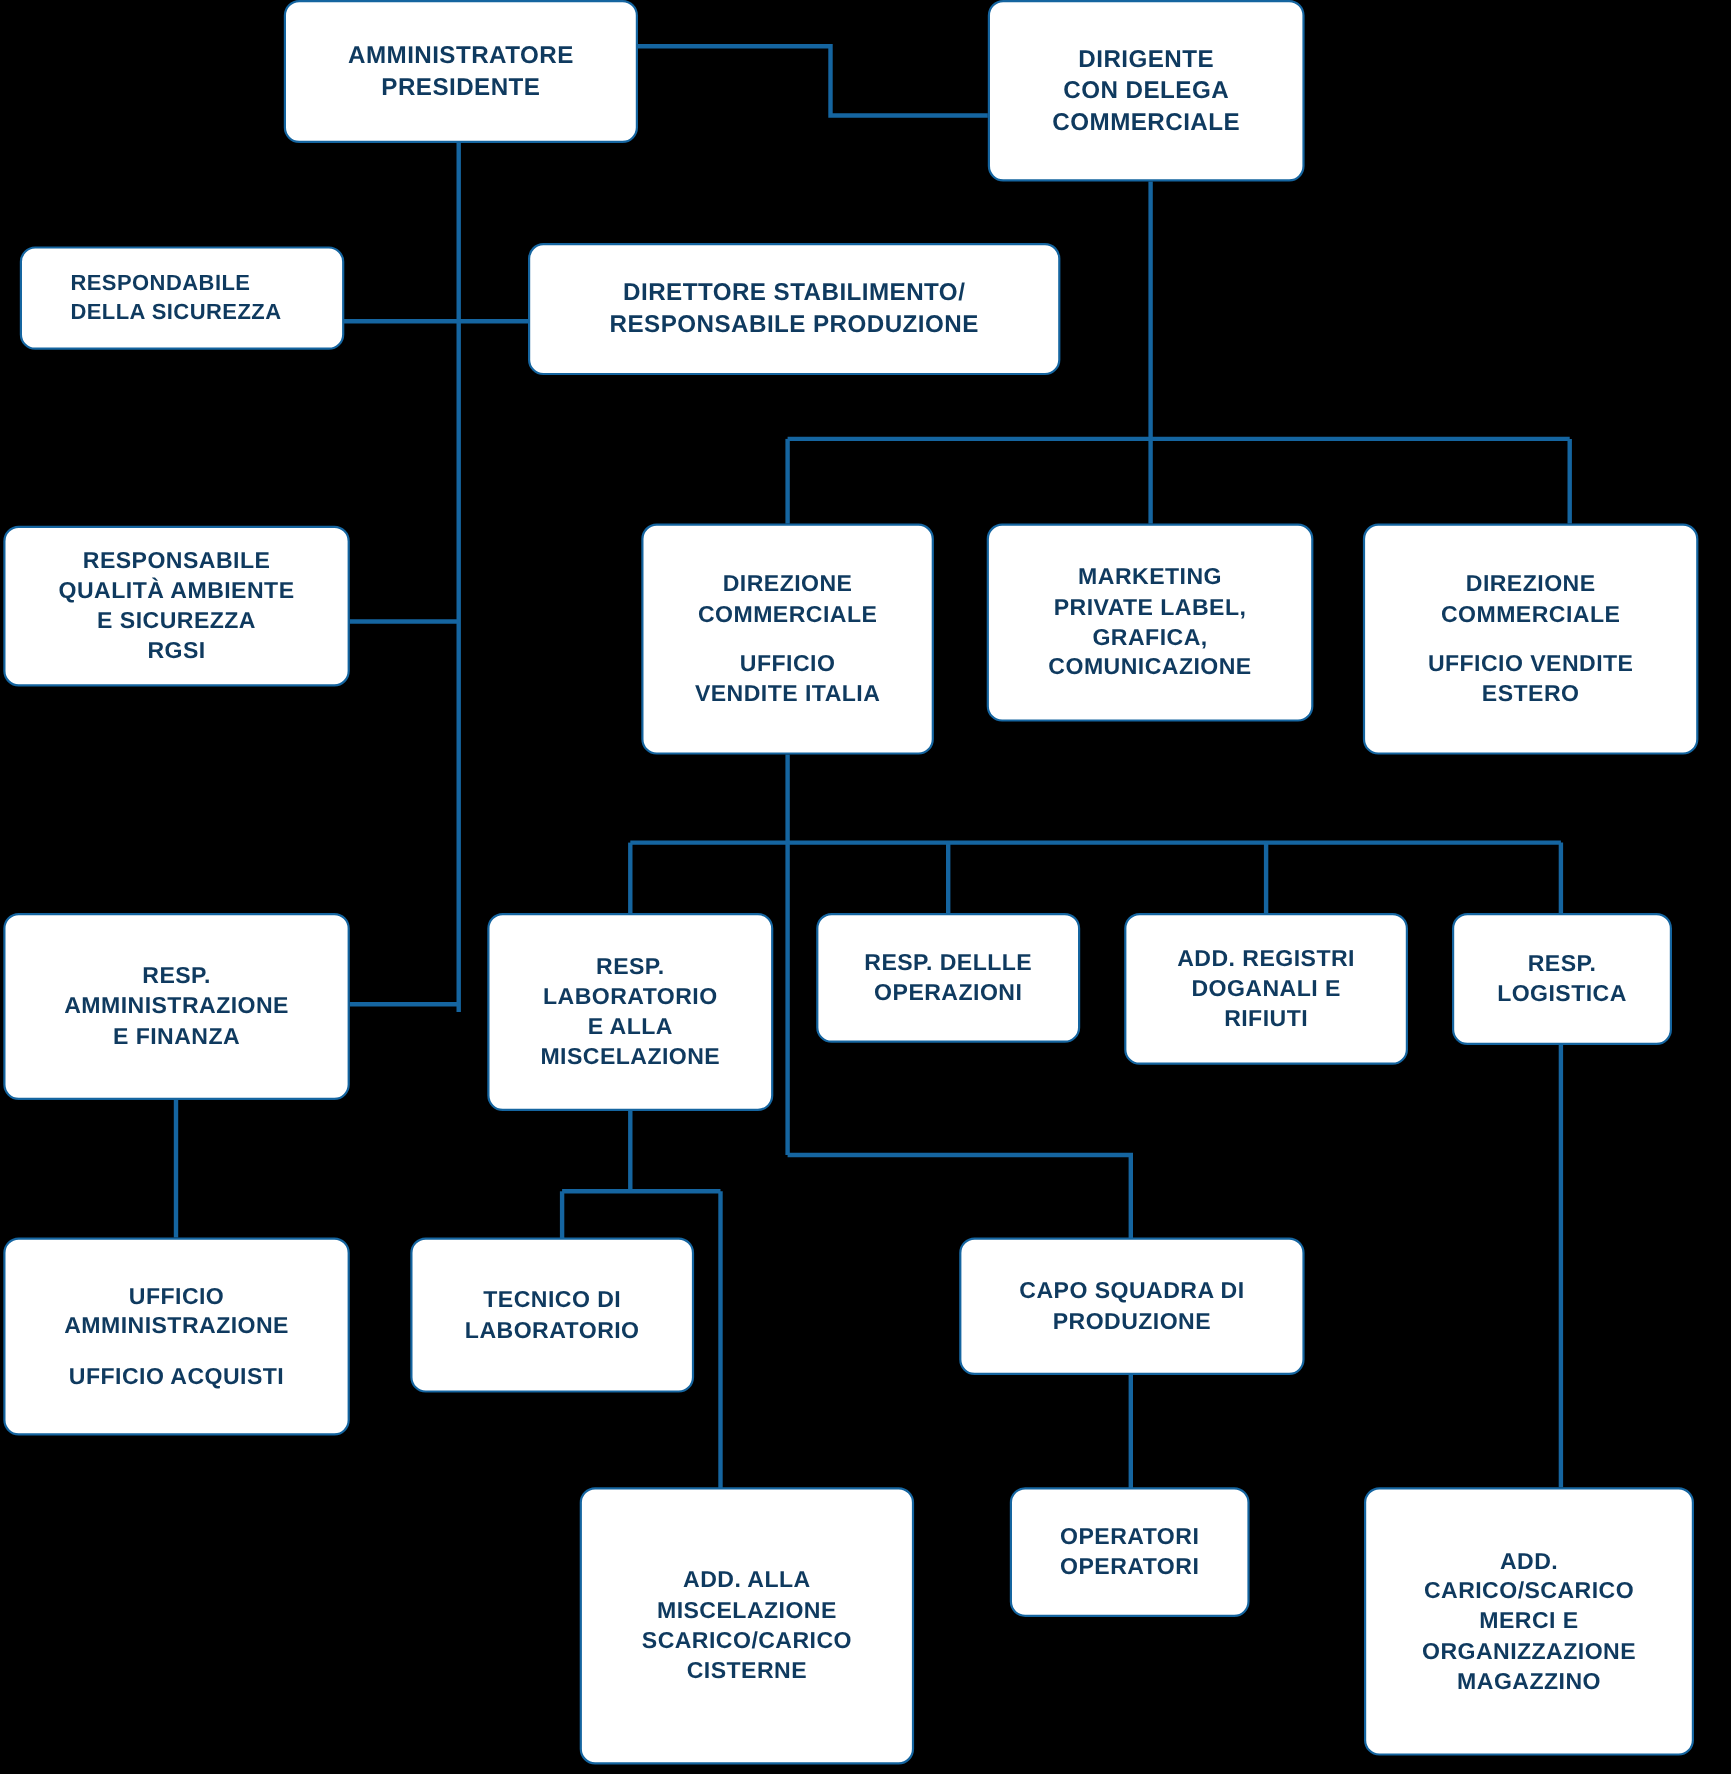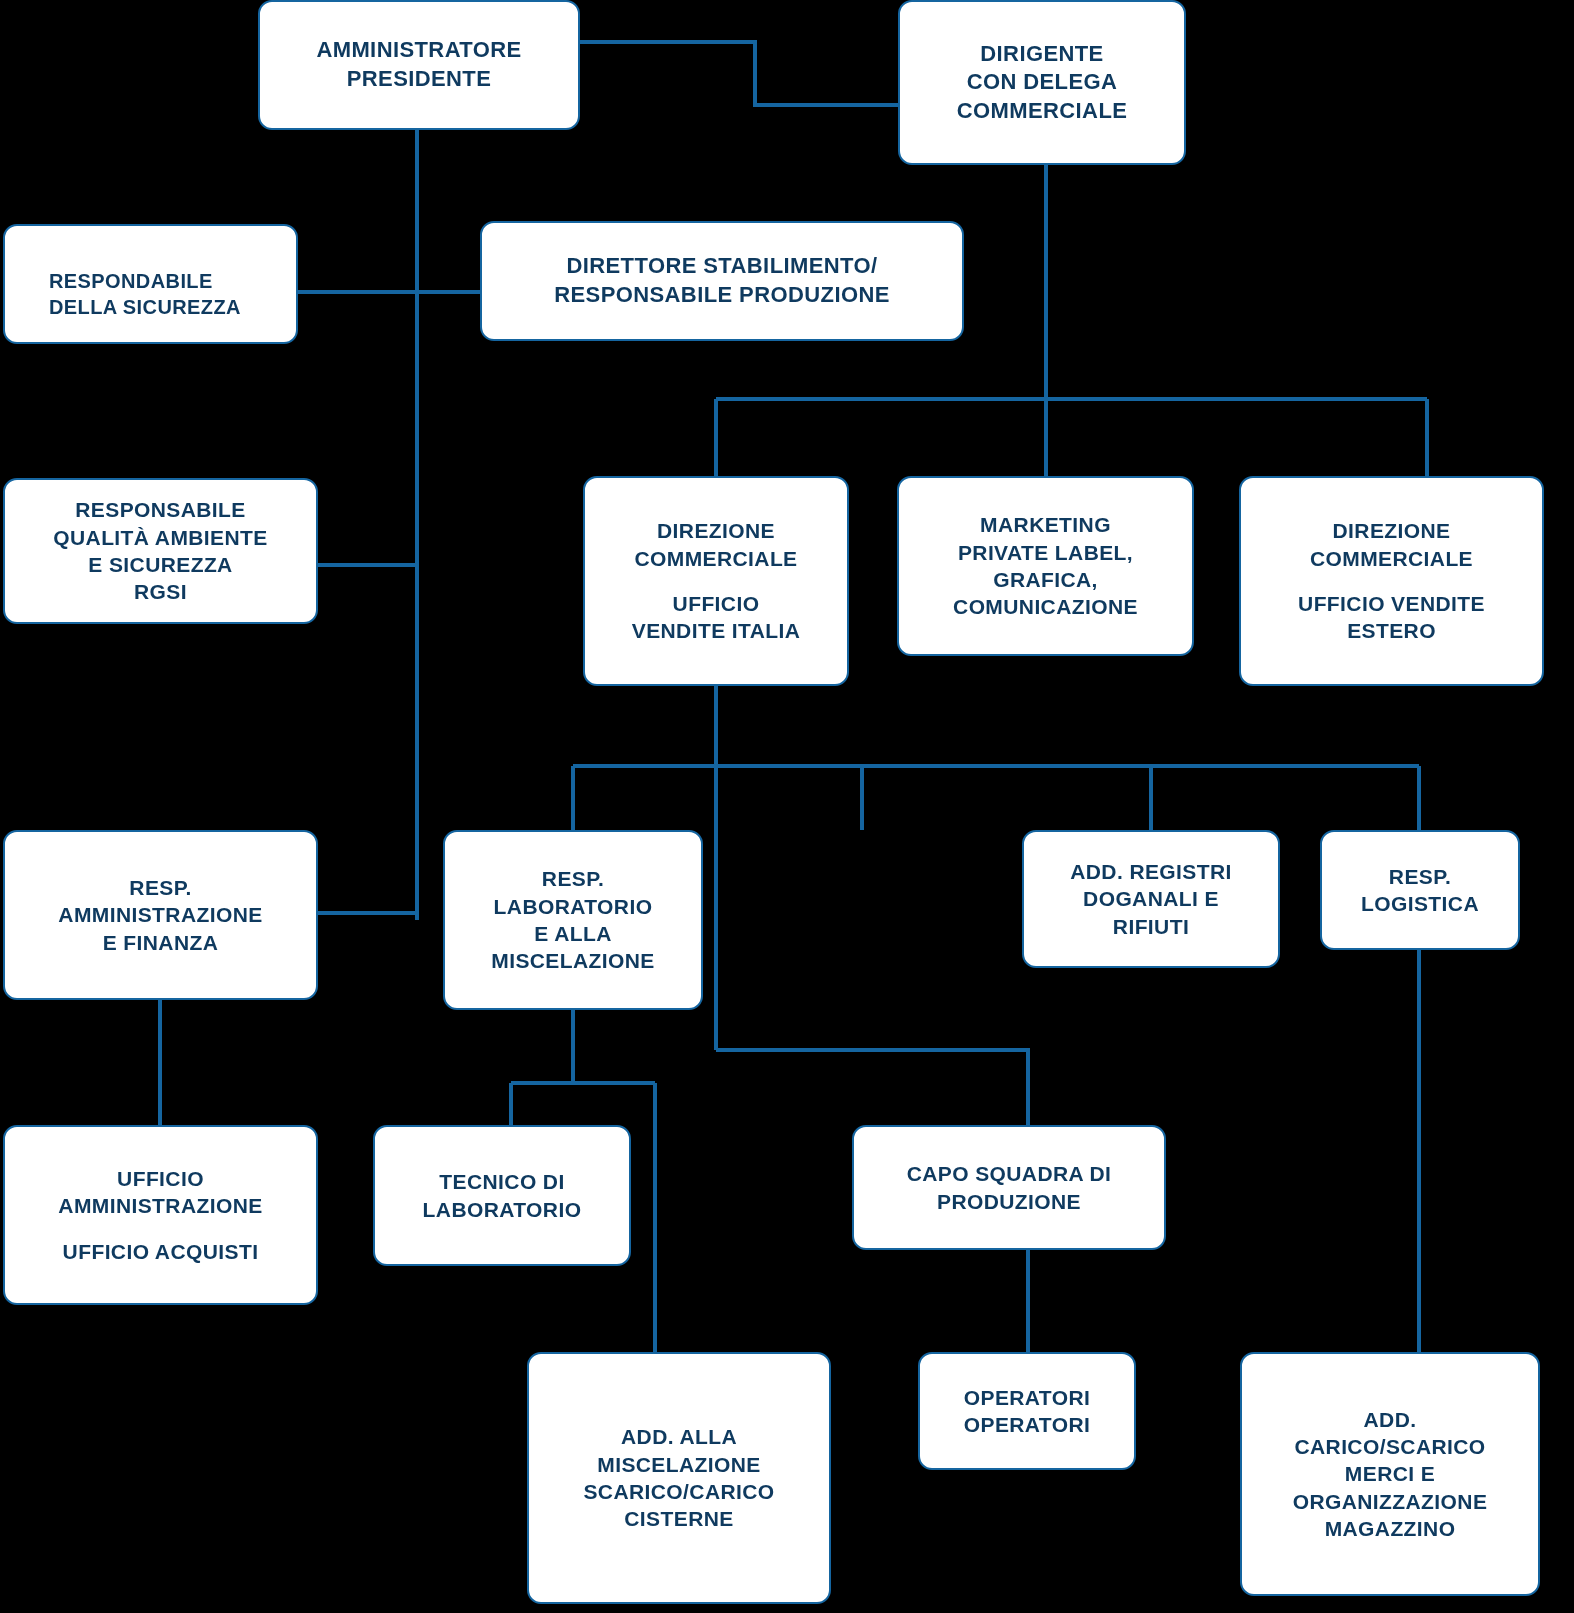--- a/index.html
+++ b/index.html
@@ -98,21 +98,21 @@
     <span class="ln">AMMINISTRATORE</span>
     <span class="ln">PRESIDENTE</span>
   </div>
 
   <div class="node s22" style="left:898px; top:0px; width:288px; height:165px;align-items:center;">
     <span class="ln">DIRIGENTE</span>
     <span class="ln">CON DELEGA</span>
     <span class="ln">COMMERCIALE</span>
   </div>
 
-  <div class="node s20" style="left:3px; top:224px; width:295px; height:120px; align-items:flex-start; padding-left:44px; text-align:left;justify-content:flex-end;">
+  <div class="node s20" style="left:18px; top:224px; width:295px; height:94px; align-items:flex-start; padding-left:44px; text-align:left;">
     <span class="ln">RESPONDABILE</span>
     <span class="ln">DELLA SICUREZZA</span>
   </div>
 
   <div class="node s22" style="left:480px; top:221px; width:484px; height:120px;">
     <span class="ln">DIRETTORE STABILIMENTO/</span>
     <span class="ln">RESPONSABILE PRODUZIONE</span>
   </div>
 
   <div class="node s21" style="left:3px; top:478px; width:315px; height:146px;">
@@ -151,20 +151,24 @@
     <span class="ln">E FINANZA</span>
   </div>
 
   <div class="node s21" style="left:443px; top:830px; width:260px; height:180px;">
     <span class="ln">RESP.</span>
     <span class="ln">LABORATORIO</span>
     <span class="ln">E ALLA</span>
     <span class="ln">MISCELAZIONE</span>
   </div>
 
+  <div class="node s21" style="left:742px; top:830px; width:240px; height:118px;">
+    <span class="ln">RESP. DELLLE</span>
+    <span class="ln">OPERAZIONI</span>
+  </div>
 
   <div class="node s21" style="left:1022px; top:830px; width:258px; height:138px;">
     <span class="ln">ADD. REGISTRI</span>
     <span class="ln">DOGANALI E</span>
     <span class="ln">RIFIUTI</span>
   </div>
 
   <div class="node s21" style="left:1320px; top:830px; width:200px; height:120px;">
     <span class="ln">RESP.</span>
     <span class="ln">LOGISTICA</span>
@@ -175,21 +179,21 @@
     <span class="ln">AMMINISTRAZIONE</span>
     <span class="gap"></span>
     <span class="ln">UFFICIO ACQUISTI</span>
   </div>
 
   <div class="node s21" style="left:373px; top:1125px; width:258px; height:141px;">
     <span class="ln">TECNICO DI</span>
     <span class="ln">LABORATORIO</span>
   </div>
 
-  <div class="node s21" style="left:852px; top:1125px; width:314px; height:125px;">
+  <div class="node s21" style="left:872px; top:1125px; width:314px; height:125px;">
     <span class="ln">CAPO SQUADRA DI</span>
     <span class="ln">PRODUZIONE</span>
   </div>
 
   <div class="node s21" style="left:527px; top:1352px; width:304px; height:252px;">
     <span class="ln">ADD. ALLA</span>
     <span class="ln">MISCELAZIONE</span>
     <span class="ln">SCARICO/CARICO</span>
     <span class="ln">CISTERNE</span>
   </div>

